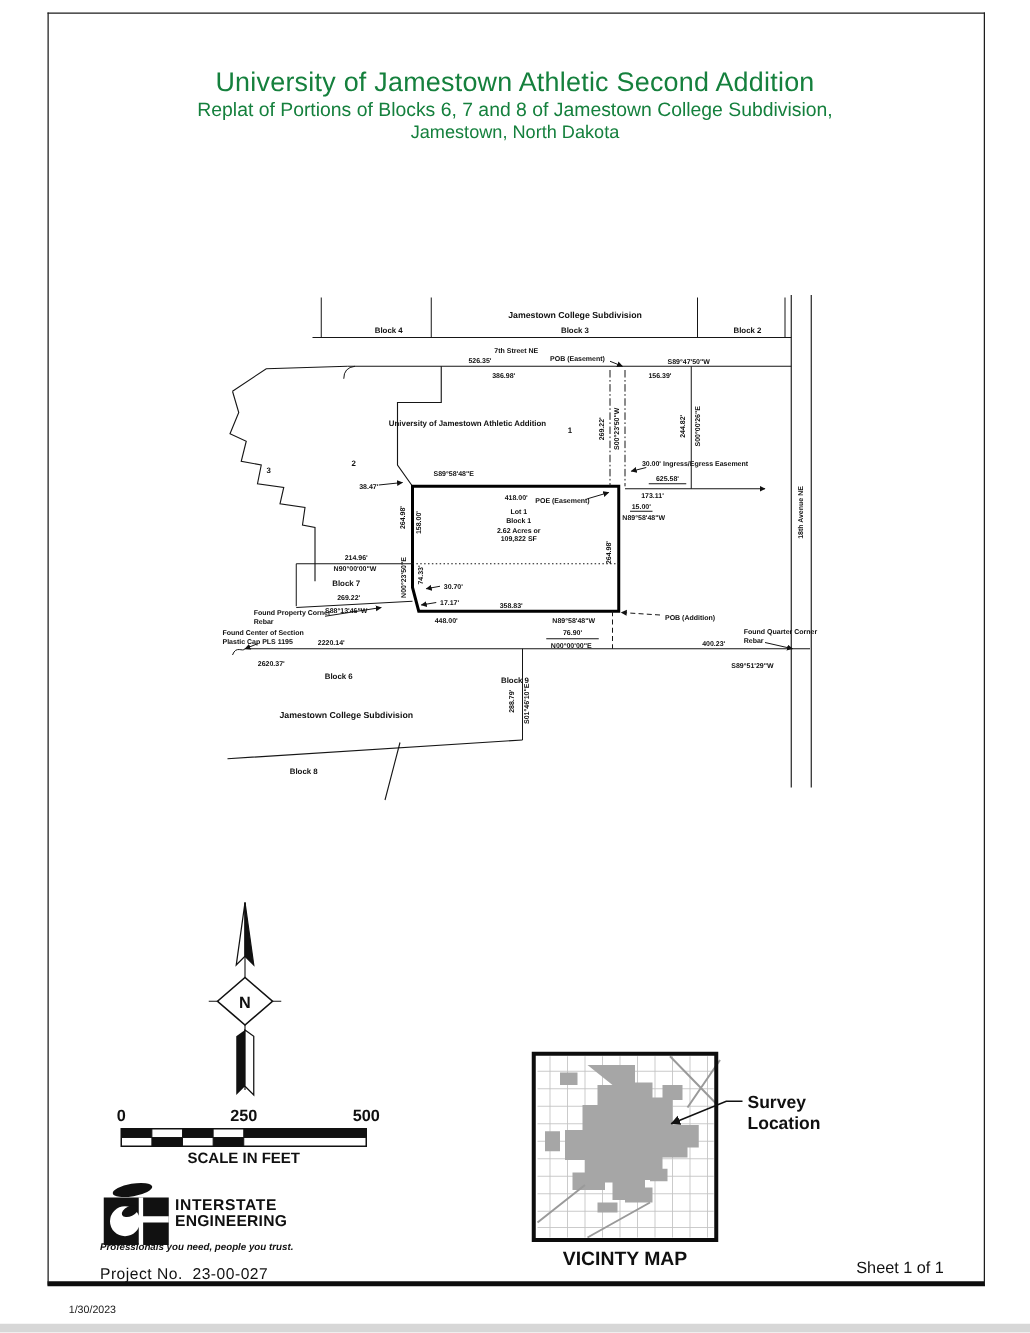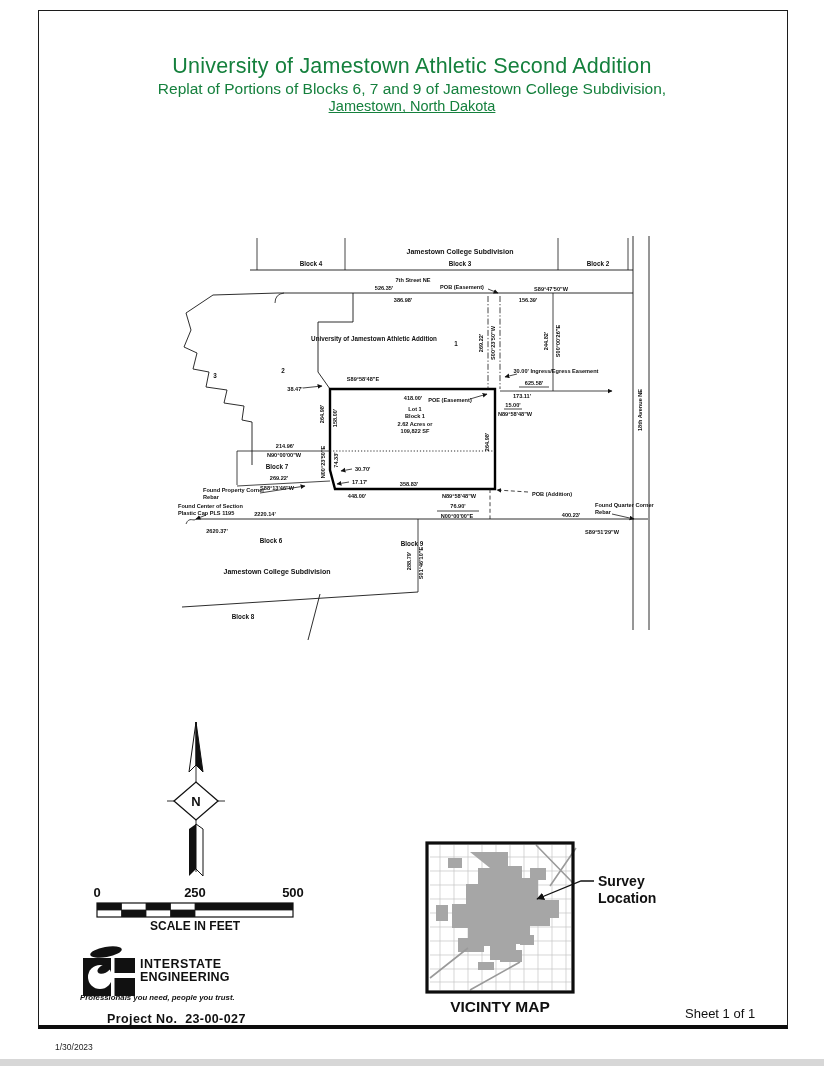--- a/index.html
+++ b/index.html
@@ -3,48 +3,48 @@
 <meta charset="utf-8">
 <style>
   html,body{margin:0;padding:0;background:#e9e9e9;}
   .sheet{position:relative;width:824px;height:1066px;background:#fff;overflow:hidden;
          font-family:"Liberation Sans",sans-serif;color:#111;}
   .frame{position:absolute;left:38px;top:10px;width:748px;height:1014px;
          border:1.6px solid #1c1c1c;border-bottom:4px solid #0d0d0d;}
   .title{position:absolute;left:40px;top:54px;width:744px;text-align:center;line-height:1.2;color:#15803d;}
   .title .t1{font-size:21.5px;letter-spacing:.2px;}
   .title .t2{font-size:15.5px;}
-  .title .t5{font-size:14.5px;text-decoration:underline;}
+  .title .t5{font-size:14.5px;}
   svg.plat{position:absolute;left:0;top:0;width:824px;height:1066px;}
   svg text{font-family:"Liberation Sans",sans-serif;font-weight:600;fill:#101010;}
   .ln{stroke:#161616;stroke-width:.9;fill:none;}
   .thin{stroke-width:.8;}
   .bold{stroke:#000;stroke-width:2.4;fill:none;}
   .dot{stroke-dasharray:1.2,1.9;}
   .dsh{stroke-dasharray:4,2.6;}
   .dshdot{stroke-dasharray:6,2,1.3,2;}
   .t5{font-size:5.6px;}
   .t6{font-size:6.3px;}
   .t7{font-size:7px;}
-  .proj{position:absolute;left:80px;top:1012px;font-size:12.5px;font-weight:bold;letter-spacing:.4px;margin-left:27px;}
+  .proj{position:absolute;left:80px;top:1012px;font-size:12.5px;font-weight:normal;letter-spacing:.4px;}
   .sheetno{position:absolute;left:685px;top:1006px;font-size:13px;}
   .foot{position:absolute;top:1042px;font-size:8.5px;color:#222;}
   .foot.date{left:55px;}
   .foot.path{left:224px;}
   .botstrip{position:absolute;left:0;top:1059px;width:824px;height:7px;background:#d7d7d7;}
 </style>
 </head>
 <body>
 
 <div class="sheet">
   <div class="frame"></div>
 
   <div class="title">
     <div class="t1">University of Jamestown Athletic Second Addition</div>
-    <div class="t2">Replat of Portions of Blocks 6, 7 and 9 of Jamestown College Subdivision,</div>
+    <div class="t2">Replat of Portions of Blocks 6, 7 and 8 of Jamestown College Subdivision,</div>
     <div class="t5">Jamestown, North Dakota</div>
   </div>
 
   <svg class="plat" viewBox="0 0 824 1066">
     <defs>
       <marker id="arw" markerWidth="7" markerHeight="7" refX="5.5" refY="3" orient="auto">
         <path d="M0,0 L6,3 L0,6 Z" fill="#111"></path>
       </marker>
     </defs>
 

